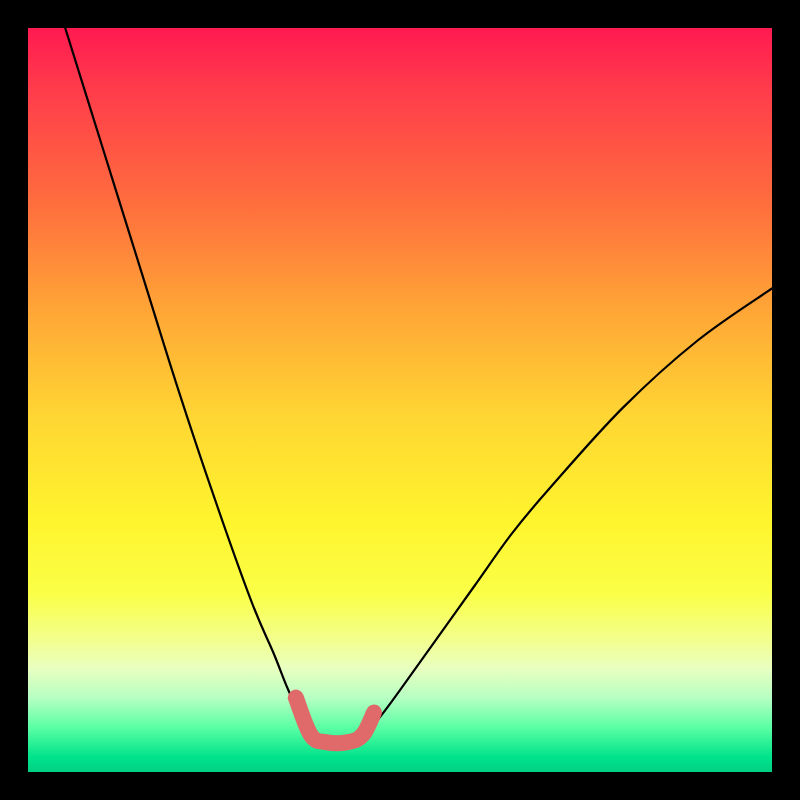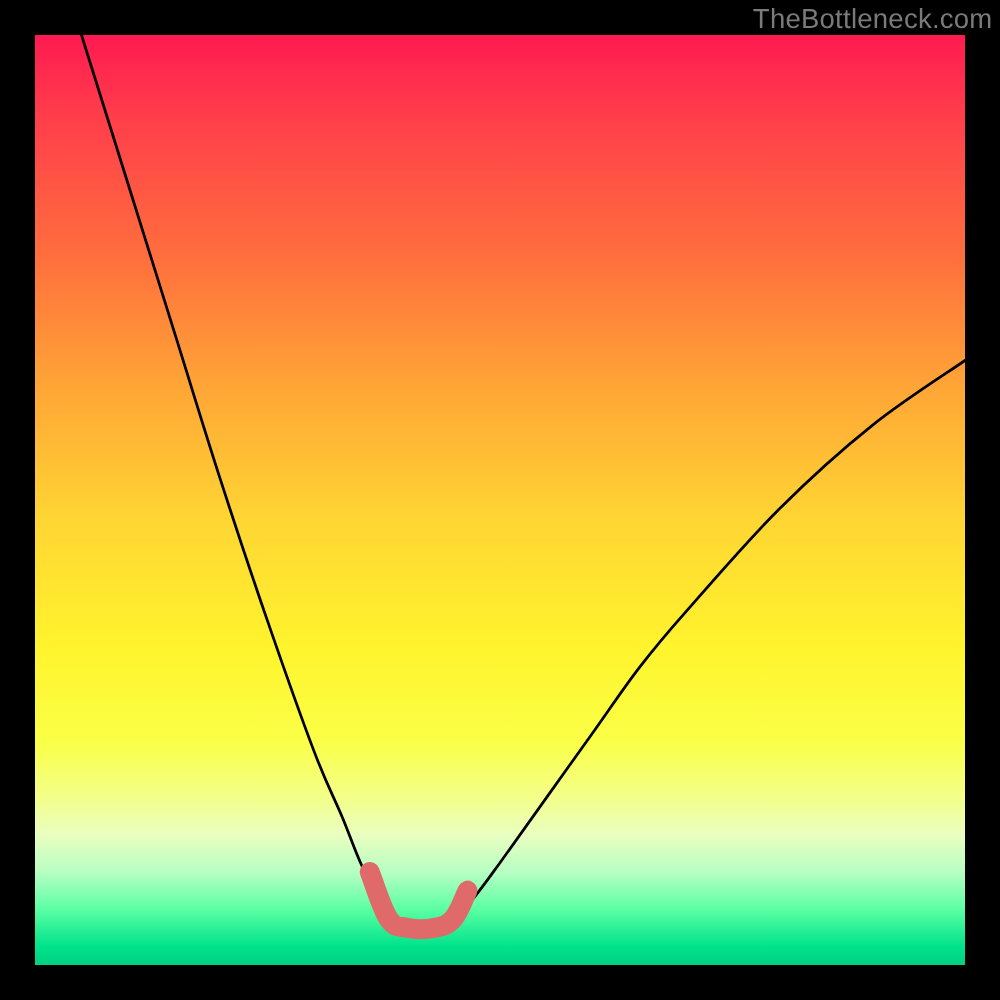--- a/index.html
+++ b/index.html
@@ -72,14 +72,13 @@
 
 <div class="frame">
   <div class="plot-area">
     <div class="grad"></div>
     <svg class="curves" viewBox="0 0 744 744" preserveAspectRatio="none">
       <path fill="none" stroke="#000" stroke-width="2.2" stroke-linecap="round" stroke-linejoin="round" d="M 37.2 0.0 C 43.9 21.4, 61.0 76.2, 74.4 119.0 C 87.8 161.9, 98.2 195.2, 111.6 238.1 C 125.0 280.9, 135.4 315.6, 148.8 357.1 C 162.2 398.6, 172.6 429.9, 186.0 468.7 C 199.4 507.6, 212.5 544.8, 223.2 572.9 C 233.9 601.0, 238.8 608.9, 245.5 625.0 C 252.2 641.0, 255.0 650.1, 260.4 662.2 C 265.8 674.2, 270.6 683.9, 275.3 691.9 C 280.0 700.0, 284.4 704.1, 286.4 706.8"></path>
       <path fill="none" stroke="#000" stroke-width="2.2" stroke-linecap="round" stroke-linejoin="round" d="M 334.8 706.8 C 337.5 704.1, 343.0 700.0, 349.7 691.9 C 356.4 683.9, 361.3 676.9, 372.0 662.2 C 382.7 647.4, 395.8 628.8, 409.2 610.1 C 422.6 591.3, 433.0 576.7, 446.4 558.0 C 459.8 539.3, 470.2 523.3, 483.6 505.9 C 497.0 488.5, 500.7 484.0, 520.8 461.3 C 540.9 438.5, 568.4 406.2, 595.2 379.4 C 622.0 352.7, 642.8 333.9, 669.6 312.5 C 696.4 291.1, 730.6 269.8, 744.0 260.4"></path>
       <path fill="none" stroke="#e06a6a" stroke-width="16" stroke-linecap="round" stroke-linejoin="round" d="M 267.8 669.6 C 270.5 676.3, 277.4 698.8, 282.7 706.8 C 288.1 714.8, 290.9 712.9, 297.6 714.2 C 304.3 715.6, 313.2 715.6, 319.9 714.2 C 326.6 712.9, 330.1 712.2, 334.8 706.8 C 339.5 701.4, 344.0 688.5, 346.0 684.5"></path>
     </svg>
   </div>
-  <div class="watermark">TheBottleneck.com</div>
 </div>
 
 </body></html>

